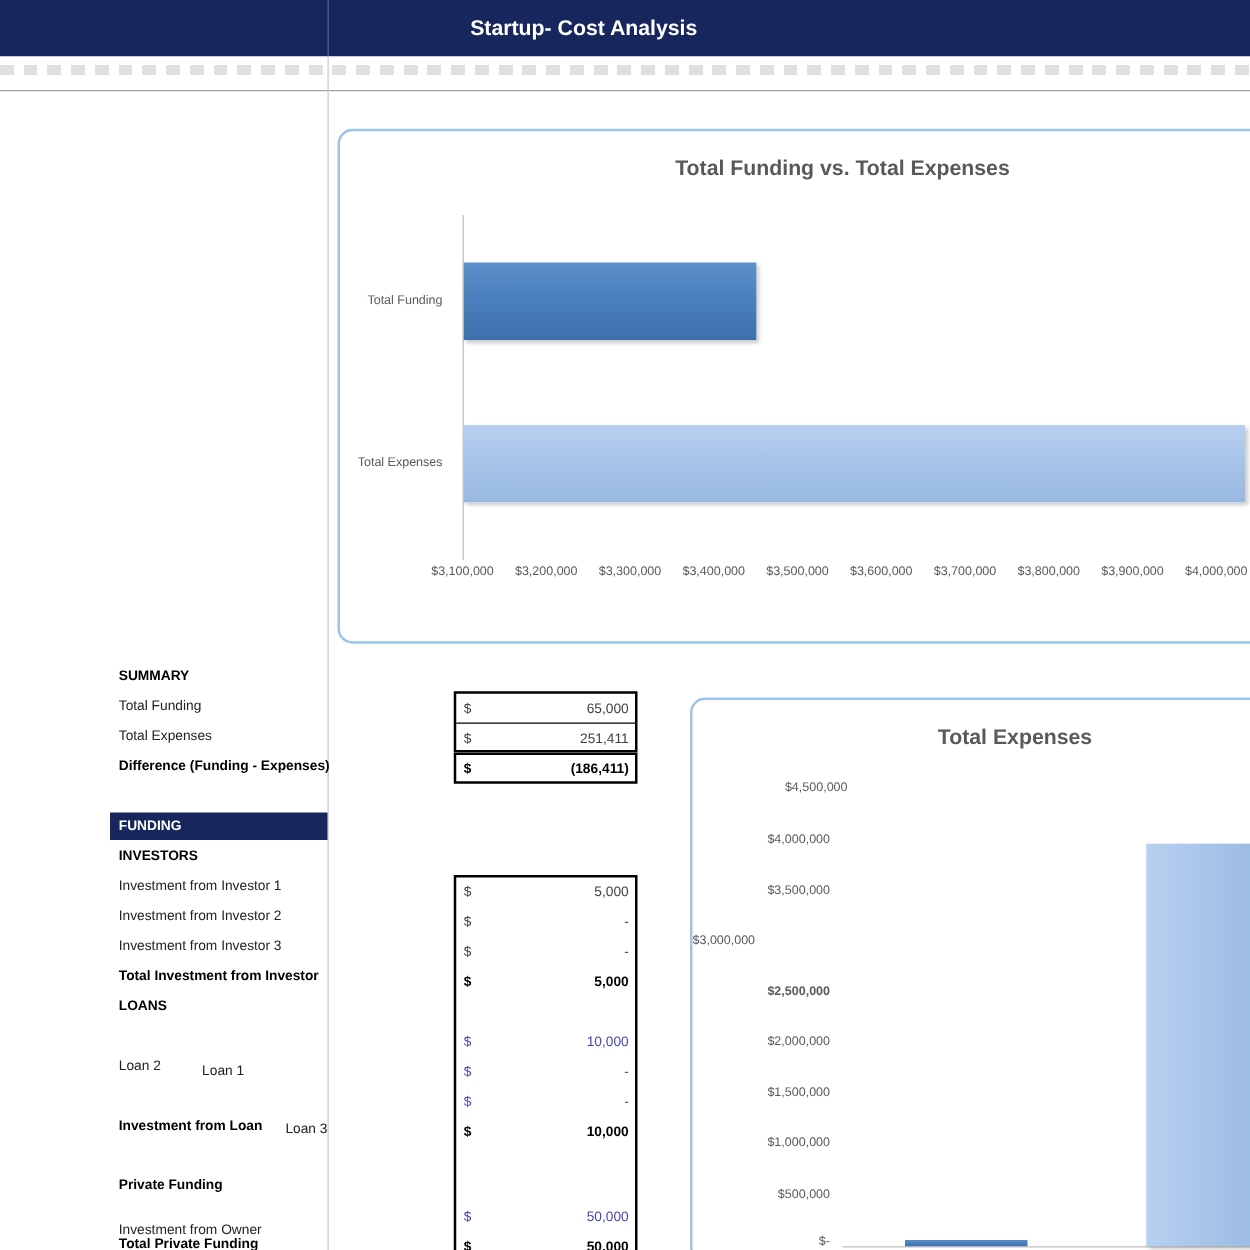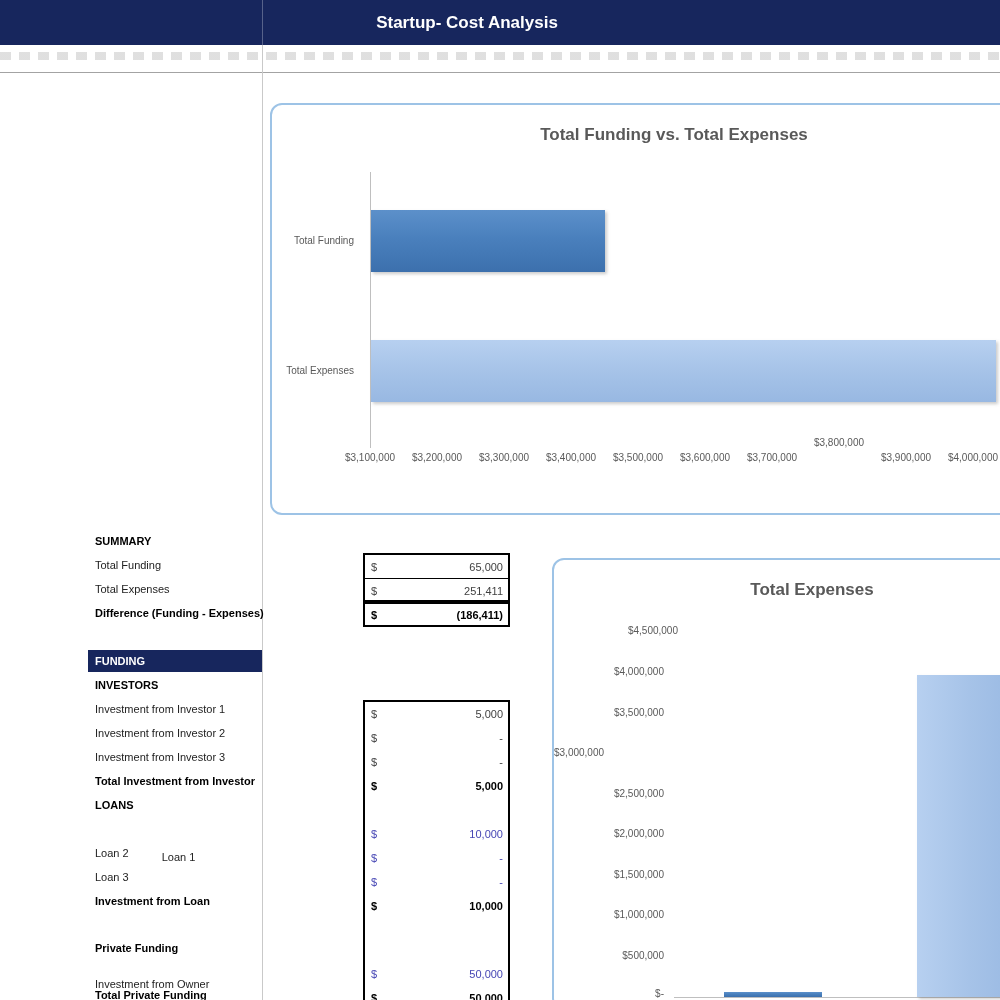--- a/index.html
+++ b/index.html
@@ -74,33 +74,33 @@
   <div class="bar bar-dark" style="left:99px; top:105px; width:234px; height:62px;"></div>
   <div class="bar bar-light" style="left:99px; top:235px; width:625px; height:62px;"></div>
 
   <div class="axis-text" style="left:58px;  top:347px; width:80px; text-align:center;">$3,100,000</div>
   <div class="axis-text" style="left:125px; top:347px; width:80px; text-align:center;">$3,200,000</div>
   <div class="axis-text" style="left:192px; top:347px; width:80px; text-align:center;">$3,300,000</div>
   <div class="axis-text" style="left:259px; top:347px; width:80px; text-align:center;">$3,400,000</div>
   <div class="axis-text" style="left:326px; top:347px; width:80px; text-align:center;">$3,500,000</div>
   <div class="axis-text" style="left:393px; top:347px; width:80px; text-align:center;">$3,600,000</div>
   <div class="axis-text" style="left:460px; top:347px; width:80px; text-align:center;">$3,700,000</div>
-  <div class="axis-text" style="left:527px; top:332px; width:80px; text-align:center;">$3,800,000</div>
+  <div class="axis-text" style="left:527px; top:347px; width:80px; text-align:center;">$3,800,000</div>
   <div class="axis-text" style="left:594px; top:347px; width:80px; text-align:center;">$3,900,000</div>
   <div class="axis-text" style="left:661px; top:347px; width:80px; text-align:center;">$4,000,000</div>
 </div>
 
 <div class="card card2">
   <div class="chart-title" style="left:58px; top:20px; width:400px;">Total Expenses</div>
 
   <div class="axis-text" style="left:14px; top:65px;  width:110px; text-align:right;">$4,500,000</div>
   <div class="axis-text" style="left:0; top:106px; width:110px; text-align:right;">$4,000,000</div>
   <div class="axis-text" style="left:0; top:147px; width:110px; text-align:right;">$3,500,000</div>
   <div class="axis-text" style="left:0; top:187px; width:110px; ">$3,000,000</div>
-  <div class="axis-text" style="left:0; top:228px; width:110px; text-align:right;">$2,500,000</div>
+  <div class="axis-text" style="left:0; top:228px; width:110px; text-align:right;font-weight:bold;">$2,500,000</div>
   <div class="axis-text" style="left:0; top:268px; width:110px; text-align:right;">$2,000,000</div>
   <div class="axis-text" style="left:0; top:309px; width:110px; text-align:right;padding-left:16px;">$1,500,000</div>
   <div class="axis-text" style="left:0; top:349px; width:110px; text-align:right;">$1,000,000</div>
   <div class="axis-text" style="left:0; top:390px; width:110px; text-align:right;">$500,000</div>
   <div class="axis-text" style="left:0; top:428px; width:110px; text-align:right;">$-</div>
 
   <div class="gridline" style="left:120px; top:437px; width:345px; height:1px;"></div>
   <div class="bar bar-dark" style="left:170px; top:432px; width:98px; height:5px; box-shadow:none;"></div>
   <div class="bar bar-light-v" style="left:363px; top:115px; width:105px; height:322px;"></div>
 </div>
@@ -111,21 +111,21 @@
 <div class="srow b" style="top:601px;">Difference (Funding - Expenses)</div>
 <div class="funding-band">FUNDING</div>
 <div class="srow b" style="top:673px;">INVESTORS</div>
 <div class="srow" style="top:697px;">Investment from Investor 1</div>
 <div class="srow" style="top:721px;">Investment from Investor 2</div>
 <div class="srow" style="top:745px;">Investment from Investor 3</div>
 <div class="srow b" style="top:769px;">Total Investment from Investor</div>
 <div class="srow b" style="top:793px;">LOANS</div>
 <div class="srow" style="top:845px;text-align:center;">Loan 1</div>
 <div class="srow" style="top:841px;">Loan 2</div>
-<div class="srow" style="top:865px;">Loan 3</div>
+<div class="srow" style="top:891px;text-align:right;">Loan 3</div>
 <div class="srow b" style="top:889px;">Investment from Loan</div>
 <div class="srow b" style="top:936px;">Private Funding</div>
 <div class="srow" style="top:960px;margin-top:12px;">Investment from Owner</div>
 <div class="srow b" style="top:983px;">Total Private Funding</div>
 
 <div class="vbox vbox1a">
   <div class="vrow gray" style="top:0;">
     <span class="cur">$</span>
     <span class="val">65,000</span>
   </div>

